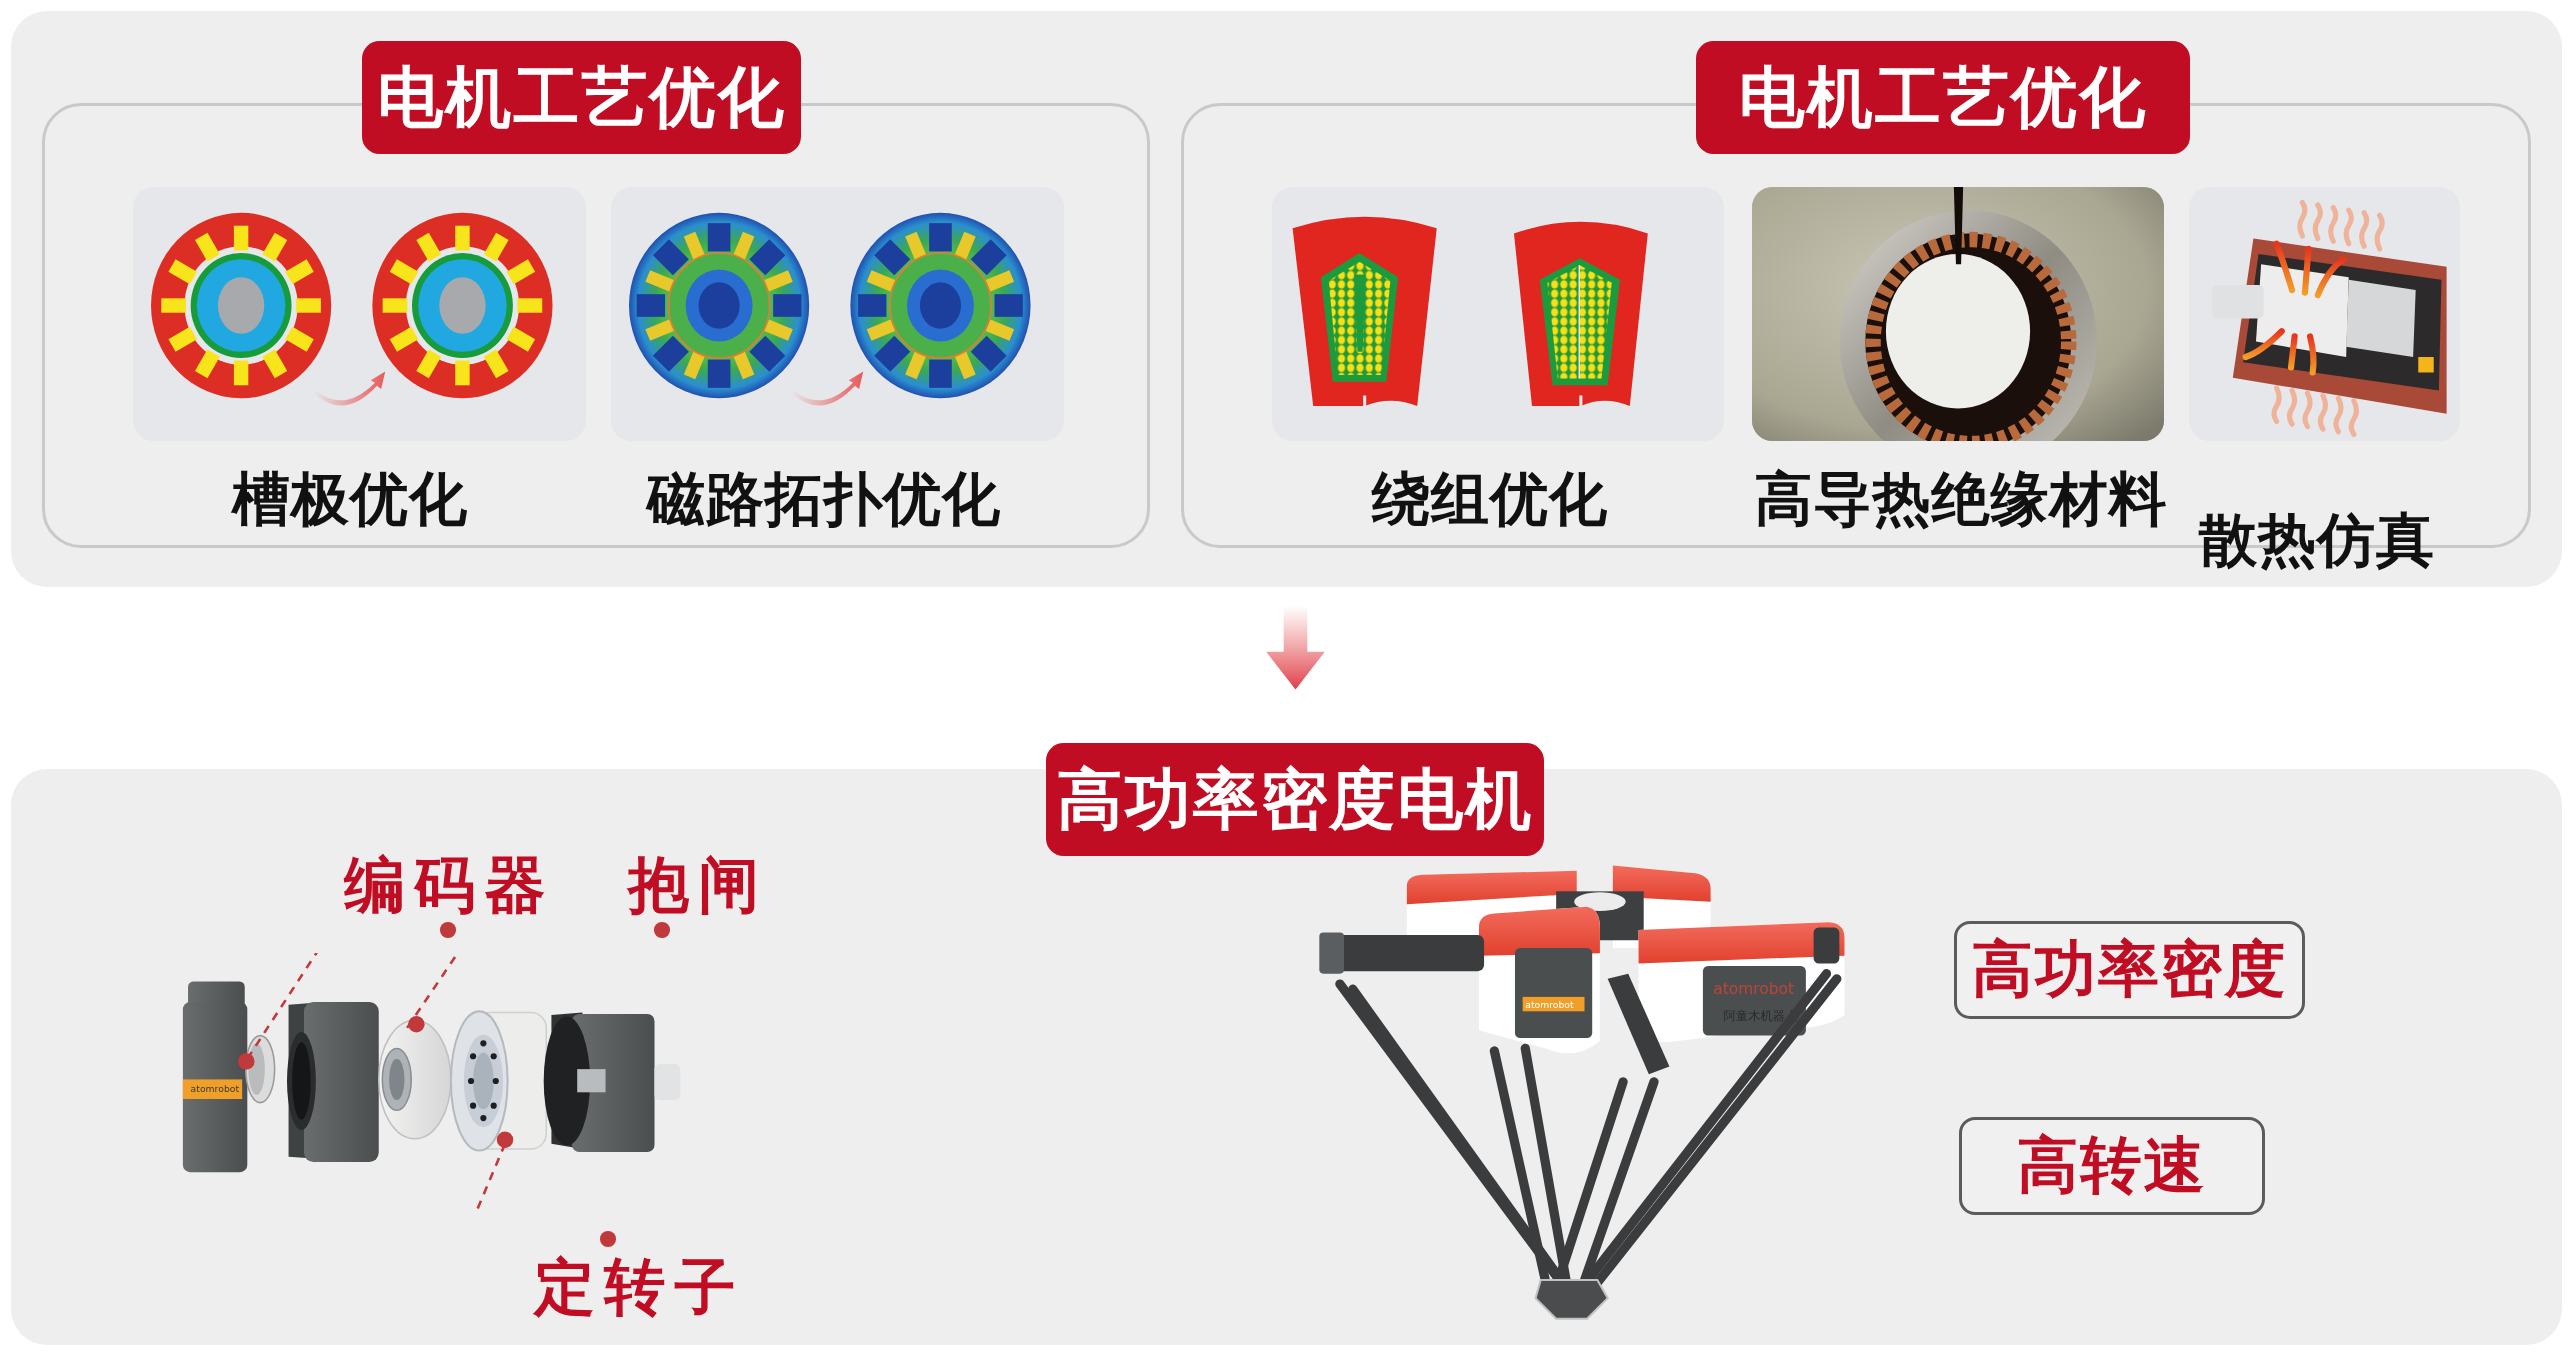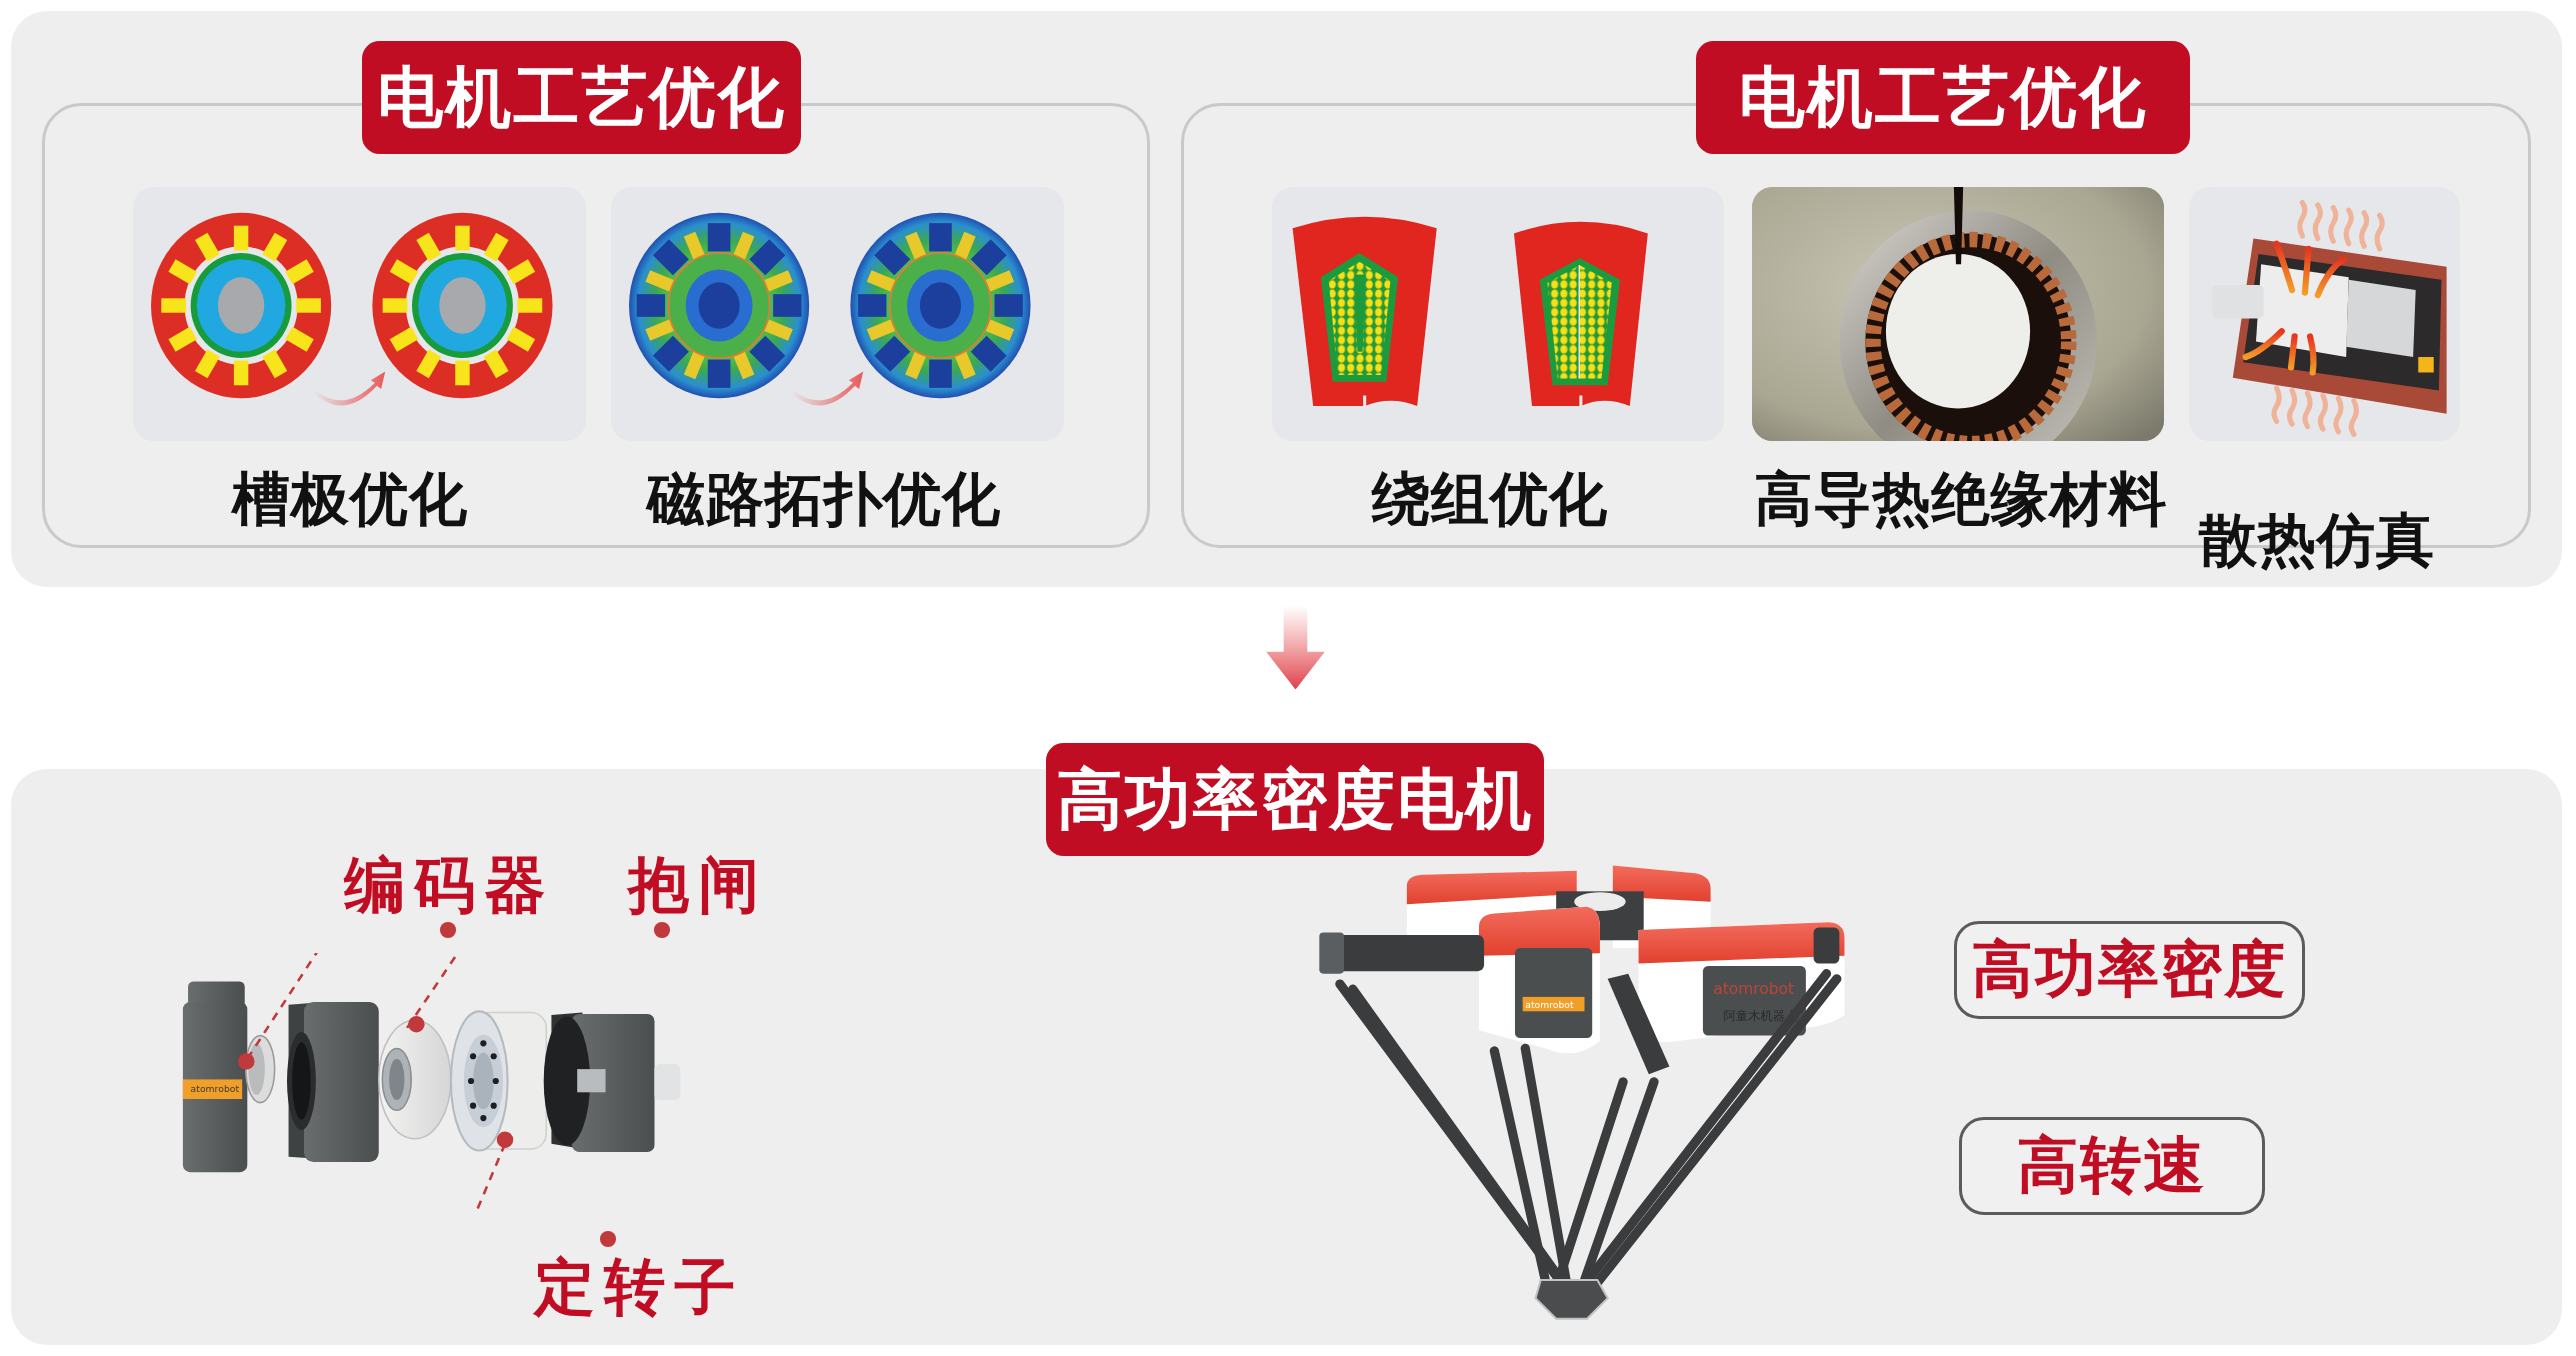--- a/index.html
+++ b/index.html
@@ -10,21 +10,21 @@
   .frame { position:absolute; border:3.1px solid #c8c9c9; border-radius:39px; box-sizing:border-box; }
   .badge { position:absolute; background:#c00d23; border-radius:17.5px; color:#ffffff;
            display:flex; align-items:center; justify-content:center;
            font-size:66px; font-weight:bold; letter-spacing:2.1px; }
   .card { position:absolute; background:#e6e7ea; border-radius:20.6px; overflow:hidden; }
   .card svg { width:100%; height:100%; display:block; }
   .cap { position:absolute; font-size:58px; font-weight:bold; color:#111111; text-align:center;
          white-space:nowrap; transform:translateX(-50%); letter-spacing:1px; }
   .plabel { position:absolute; font-size:61px; font-weight:bold; color:#c00d23;
             white-space:nowrap; letter-spacing:9.3px; }
-  .feature { position:absolute; border:3.6px solid #5b5b5b; border-radius:25px; box-sizing:border-box;
+  .feature { position:absolute; border:3.6px solid #5b5b5b; border-radius:16px; box-sizing:border-box;
              display:flex; align-items:center; justify-content:center;
              color:#c00d23; font-size:61px; font-weight:bold; letter-spacing:2.1px; background:#f0f0f0; }
   svg text { font-family:"DejaVu Sans","Liberation Sans",sans-serif; }
 </style>
 </head>
 <body>
 
 <div class="panel" style="left:11.3px; top:10.8px; width:2551px; height:576px;"></div>
 
 <div class="frame" style="left:42px; top:103px; width:1108px; height:445px;"></div>

